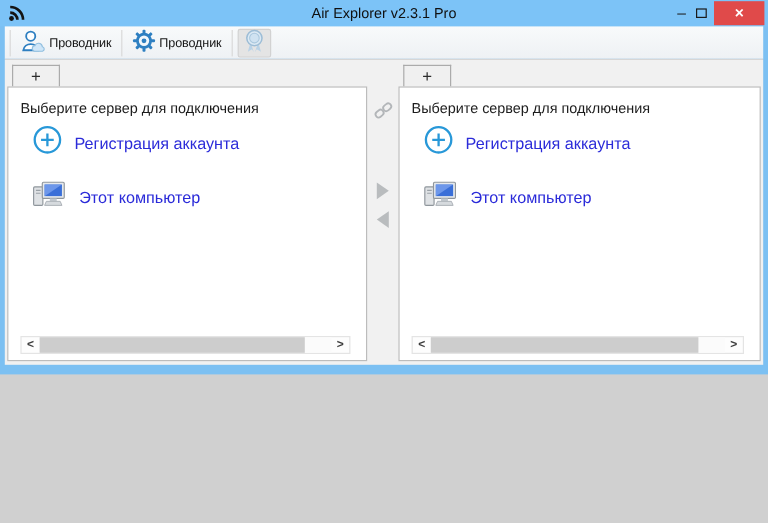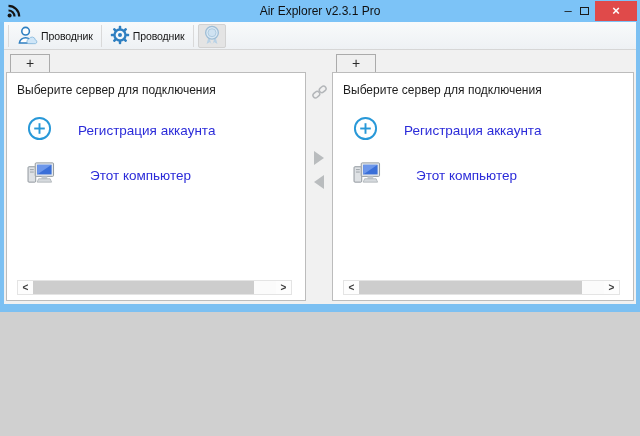--- a/index.html
+++ b/index.html
@@ -39,22 +39,22 @@
   .pane { position:absolute; top:4px; bottom:3px; }
   .pane-left { left:2px; width:300px; }
   .pane-right { left:328px; right:2px; }
   .tab { position:absolute; left:4px; top:0; width:40px; height:19px; background:#f0f0f0;
          border:1px solid #ababab; border-bottom:none; text-align:center; font-size:14px;
          line-height:17px; color:#2b2b2b; }
   .panebox { position:absolute; top:18px; left:0; right:0; bottom:0; background:#fff;
              border:1px solid #bcbcbc; }
   .prompt { font-size:12px; color:#1c1c1c; padding:10px 26px 0 10px; }
   .row { display:flex; align-items:center; margin-left:20px; }
-  .row-register { margin-top:19px;gap:16px; }
-  .row-computer { margin-top:15px;gap:24px; }
+  .row-register { margin-top:7px; }
+  .row-computer { margin-top:15px; }
   .row .rlabel { margin-left:10px; font-size:13.5px; color:#2b2bd9; cursor:pointer; }
 
   
   .scrollbar { position:absolute; left:10px; right:13px; bottom:5px; height:15px;
                display:flex; align-items:center; background:#fdfdfd; border:1px solid #e4e4e4; }
   .sb-arrow { width:15px; flex:none; text-align:center; font-size:10px; font-weight:bold;
               color:#3c3c3c; line-height:13px; }
   .sb-track { flex:1; height:13px; position:relative; background:#fbfbfb; }
   .sb-thumb { position:absolute; left:0; top:0; height:13px; width:91%; background:#cdcdcd; }
 

